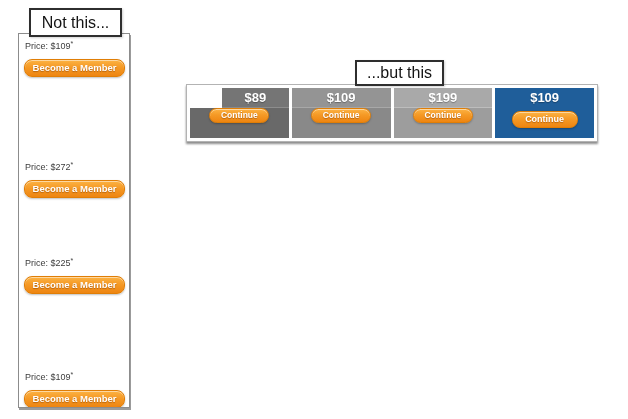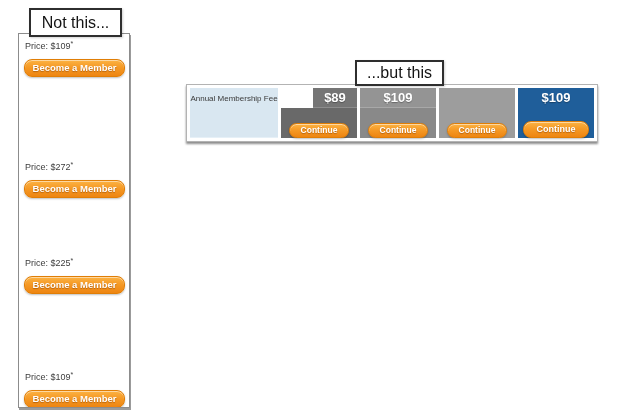--- a/index.html
+++ b/index.html
@@ -62,21 +62,21 @@
     font-size:8px;color:#3a3a3a;text-align:center;
     padding-top:6px;box-sizing:border-box;
     border-bottom:1px solid #e6f0f7;
   }
   .price-col{flex:1;display:flex;flex-direction:column;min-width:0;}
   .col-header{
     height:19px;flex:0 0 19px;text-align:center;color:#ffffff;
     font-weight:bold;font-size:13px;line-height:19px;
     text-shadow:0 1px 1px rgba(0,0,0,0.3);
   }
-  .col-body{flex:1;display:flex;align-items:flex-end;justify-content:center;position:relative;}
+  .col-body{flex:1;display:flex;align-items:flex-start;justify-content:center;position:relative;}
   .col-a .col-header{background:#757575;border-bottom:1px solid #8d8d8d;margin-left:32px;}
   .col-a .col-body{background:#696969;}
   .col-b .col-header{background:#949494;border-bottom:1px solid #a8a8a8;}
   .col-b .col-body{background:#898989;}
   .col-c .col-header{background:#a9a9a9;border-bottom:1px solid #bdbdbd;}
   .col-c .col-body{background:#9d9d9d;}
   .col-d{background:#1f5e9a;}
   .col-d .col-header{background:transparent;border-bottom:none;}
   .col-d .col-body{background:transparent;}
   .continue-btn{position:relative;width:60px;height:15px;font-size:8.5px;line-height:13px;}
@@ -101,37 +101,37 @@
   <div class="price-item">
     <div class="price-text pt-3"><span>Price: $109</span><span class="price-ast">*</span></div>
     <button class="pill member-btn mb-3">Become a Member</button>
   </div>
 </div>
 
 <div class="callout not-this">Not this...</div>
 <div class="callout but-this">...but this</div>
 
 <div class="cmp-table">
-  <div class="label-cell">Annual Membership Fee</div>
 
   <div class="price-col col-a">
     <div class="col-header">$89</div>
     <div class="col-body">
       <button class="pill continue-btn">Continue</button>
     </div>
   </div>
 
   <div class="price-col col-b">
     <div class="col-header">$109</div>
     <div class="col-body">
       <button class="pill continue-btn">Continue</button>
     </div>
   </div>
 
   <div class="price-col col-c">
+    <div class="col-header">$199</div>
     <div class="col-body">
       <button class="pill continue-btn">Continue</button>
     </div>
   </div>
 
   <div class="price-col col-d">
     <div class="col-header">$109</div>
     <div class="col-body">
       <button class="pill continue-btn">Continue</button>
     </div>

